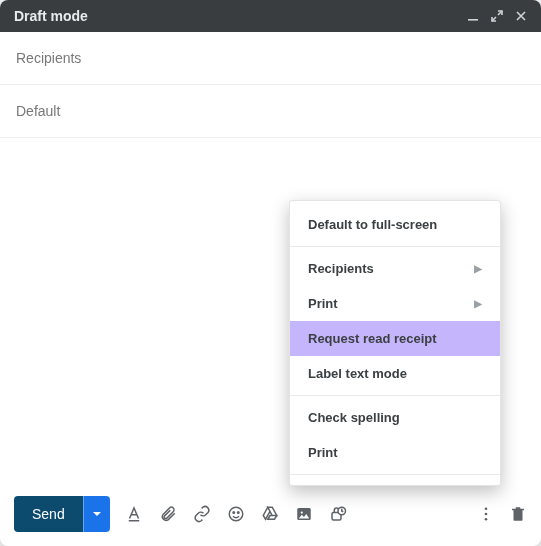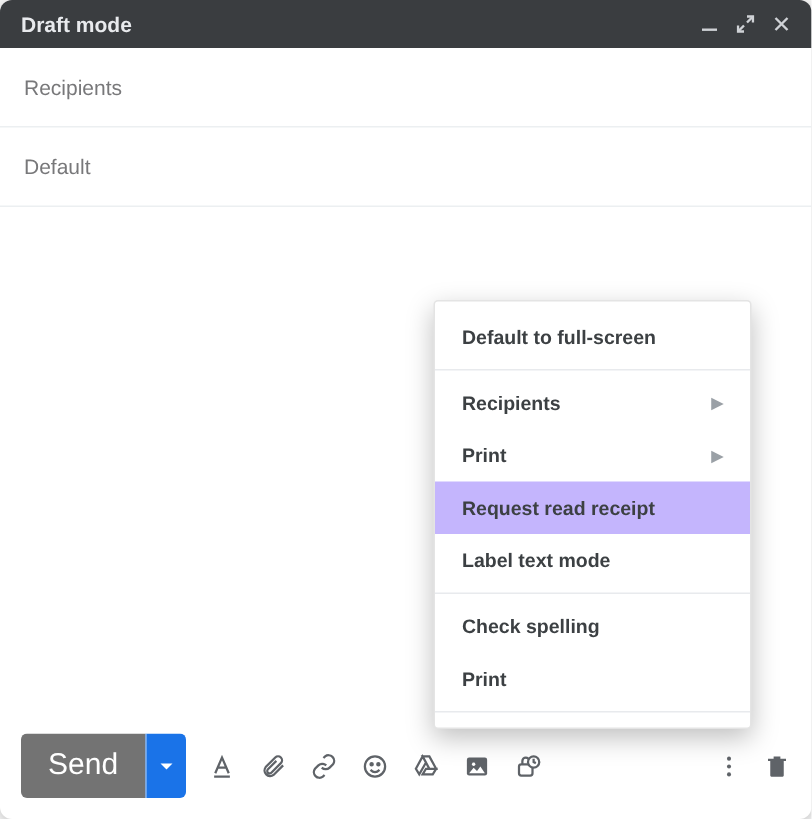--- a/index.html
+++ b/index.html
@@ -6,21 +6,21 @@
   body { font-family: Arial, sans-serif; background: #f5f5f5; width: 541px; height: 546px; overflow: hidden; position: relative; }
   .compose-window { width: 541px; height: 546px; background: #fff; border-radius: 8px; box-shadow: 0 2px 8px rgba(0,0,0,0.2); display: flex; flex-direction: column; }
   .header { background: #3a3d40; color: #e8eaed; padding: 8px 14px; display: flex; align-items: center; justify-content: space-between; border-radius: 8px 8px 0 0; }
   .header-title { font-size: 14px; font-weight: 600; }
   .header-controls { display: flex; gap: 12px; align-items: center; }
   .header-controls span { cursor: pointer; color: #cfd2d6; font-size: 13px; display: inline-flex; }
   .field-row { padding: 18px 16px; border-bottom: 1px solid #eceff1; color: #78787a; font-size: 14px; }
   .body-area { flex: 1; padding: 12px 16px; }
   .bottom-bar { padding: 10px 14px 14px 14px; display: flex; align-items: center; }
   .send-group { display: inline-flex; border-radius: 4px; overflow: hidden; margin-right: 14px; }
-  .send-btn { background: #737373; color: #fff; border: none; padding: 10px 18px; font-size: 20px; font-weight: 500; cursor: pointer; }
+  .send-btn { background: #0c4a6e; color: #fff; border: none; padding: 10px 18px; font-size: 14px; font-weight: 500; cursor: pointer; }
   .send-drop { background: #1a73e8; color: #fff; border: none; border-left: 1px solid rgba(255,255,255,0.35); padding: 0 8px; cursor: pointer; display: flex; align-items: center; }
   .toolbar-icons { display: flex; gap: 14px; align-items: center; color: #5f6368; }
   .toolbar-icons .ic { width: 20px; height: 20px; display: inline-flex; align-items: center; justify-content: center; cursor: pointer; }
   .spacer { flex: 1; }
   .right-icons { display: flex; gap: 14px; align-items: center; color: #5f6368; }
   .menu { position: absolute; right: 40px; bottom: 60px; width: 212px; background: #fff; border: 1px solid #e4e4e4; border-radius: 3px; box-shadow: 0 6px 18px rgba(0,0,0,0.25); padding: 6px 0; font-size: 13px; color: #3c4043; font-weight: bold; }
   .menu-item { padding: 10px 18px; display: flex; align-items: center; justify-content: space-between; cursor: pointer; }
   .menu-item.highlight { background: #c4b5fd; }
   .menu-sep { height: 1px; background: #e8eaed; margin: 4px 0; }
   .chev { color: #9aa0a6; font-size: 10px; }

